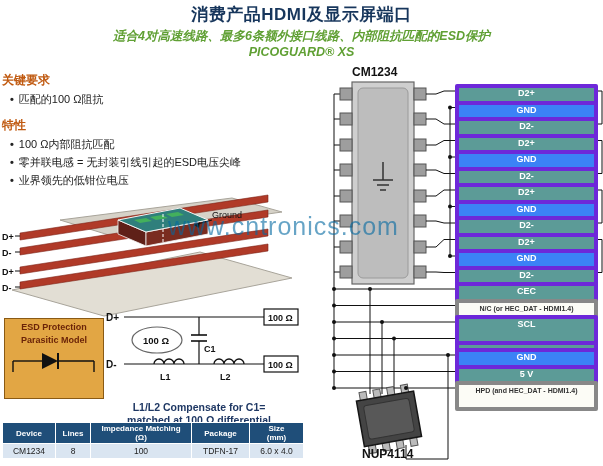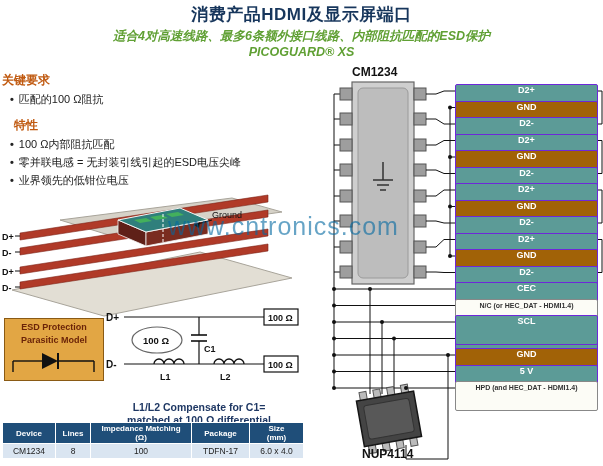--- a/index.html
+++ b/index.html
@@ -15,64 +15,64 @@
   .sub2{top:45px;}
 
   .h-orange{color:#c05a11;font-weight:bold;font-size:12px;}
   .bullets{list-style:none;margin:0;padding:0 0 0 6px;}
   .bullets li{font-size:11px;color:#1a1a1a;margin-bottom:3px;line-height:1.35;}
   .bullets li::before{content:"•";margin-right:5px;color:#222;font-weight:bold;}
 
   .watermark{top:212px;left:168px;font-size:25px;color:#0369a1;opacity:.6;letter-spacing:1px;
              z-index:6;pointer-events:none;}
 
-  .esd-box{top:318px;left:4px;width:100px;height:63px;background:#e2a644;border:1px solid #8a5a14;
+  .esd-box{top:318px;left:4px;width:100px;height:81px;background:#e2a644;border:1px solid #8a5a14;
            box-sizing:border-box;text-align:center;z-index:2;}
   .esd-box .t{font-size:9px;font-weight:bold;color:#6b2408;line-height:1.15;margin-top:3px;}
 
   .note{top:392px;left:96px;width:206px;text-align:center;font-size:10.5px;font-weight:bold;
         color:#1f3864;line-height:1.2;z-index:2;margin-top:9px;}
 
   table.spec{top:422px;left:2px;position:absolute;border-collapse:collapse;z-index:2;}
   table.spec th{background:#1f4e79;color:#fff;font-size:8px;font-weight:bold;border:1px solid #fff;
                 padding:1px 2px;white-space:pre-line;line-height:1.15;vertical-align:middle;}
   table.spec td{background:#dae5f1;color:#222;font-size:8.5px;text-align:center;border:1px solid #fff;
                 padding:2px 2px;}
   .w-dev{width:48px}.w-lin{width:30px}.w-imp{width:96px}.w-pkg{width:53px}.w-siz{width:49px}
 
   .chip-label{font-weight:bold;color:#111;z-index:4;}
   .cm-label{top:65px;left:352px;font-size:12px;}
   .nup-label{top:447px;left:362px;font-size:12px;}
 
   .bar{position:absolute;left:455px;width:143px;height:30px;box-sizing:border-box;
-       border:1px solid #6d28d9;border-radius:2px;text-align:center;font-weight:bold;
+       border:4px solid #6d28d9;border-radius:2px;text-align:center;font-weight:bold;
        font-size:9px;line-height:11px;color:#fff;z-index:3;}
   .bar.signal{background:#5c9b97;}
-  .bar.gnd{background:#a16207;}
+  .bar.gnd{background:#3b82f6;}
   .bar.nc{background:#fcfcf6;color:#333;font-size:7px;line-height:12px;border-color:#888;}
 
   svg text{font-family:"Liberation Sans","DejaVu Sans",sans-serif;}
 </style>
 </head>
 <body>
 
 <div class="stage">
 
   <div class="abs title">消费产品HDMI及显示屏端口</div>
   <div class="abs sub sub1">适合4对高速线路、最多6条额外接口线路、内部阻抗匹配的ESD保护</div>
   <div class="abs sub sub2">PICOGUARD® XS</div>
 
   <div class="abs watermark">www.cntronics.com</div>
 
   <div class="abs h-orange" style="top:72px;left:2px;">关键要求</div>
   <ul class="abs bullets" style="top:92px;left:4px;width:292px;">
     <li>匹配的100 Ω阻抗</li>
   </ul>
 
-  <div class="abs h-orange" style="top:117px;left:2px;margin-left:12px;">特性</div>
+  <div class="abs h-orange" style="top:117px;left:2px;">特性</div>
   <ul class="abs bullets" style="top:137px;left:4px;width:296px;">
     <li>100 Ω内部阻抗匹配</li>
     <li>零并联电感 = 无封装引线引起的ESD电压尖峰</li>
     <li>业界领先的低钳位电压</li>
   </ul>
 
   <svg class="abs" style="top:190px;left:0;z-index:1;" width="300" height="130" viewBox="0 0 300 130">
     <polygon points="60,30 232,8 282,22 112,46" fill="#d6d2c8" stroke="#a8a49a" stroke-width="1"></polygon>
     <polygon points="12,100 200,62 292,88 104,126" fill="#e2ded4" stroke="#a8a49a" stroke-width="1"></polygon>
 

